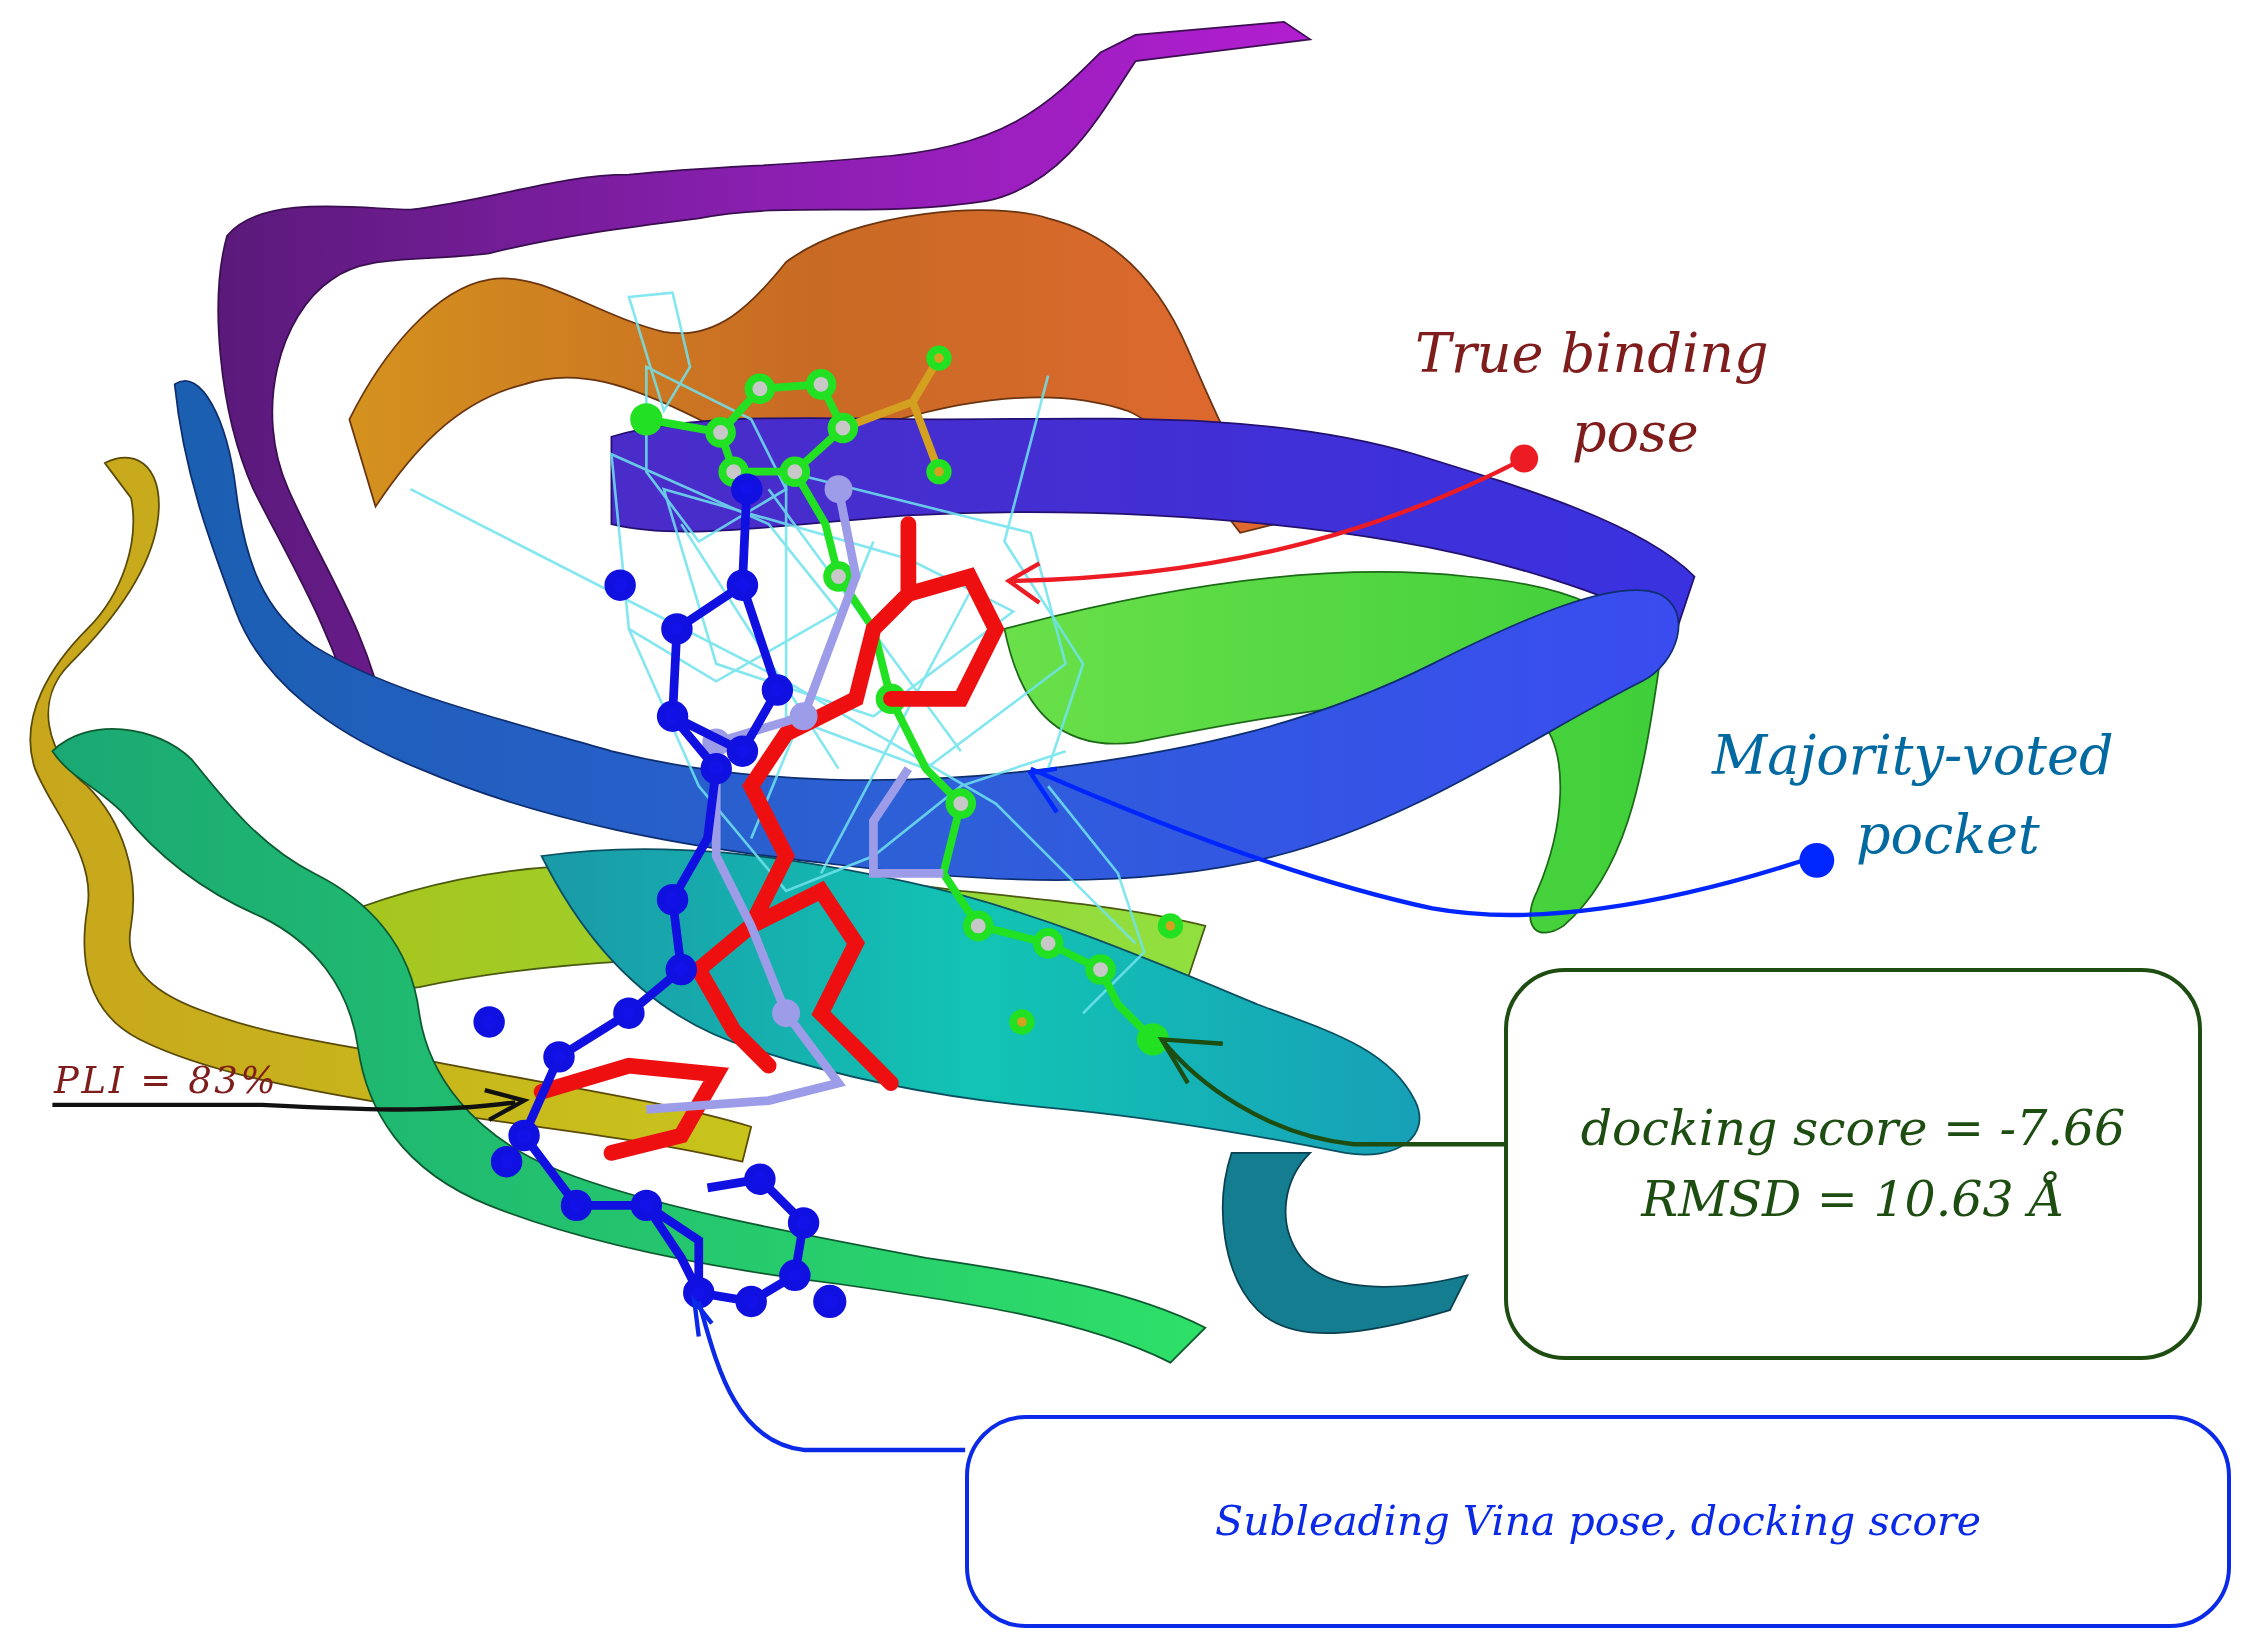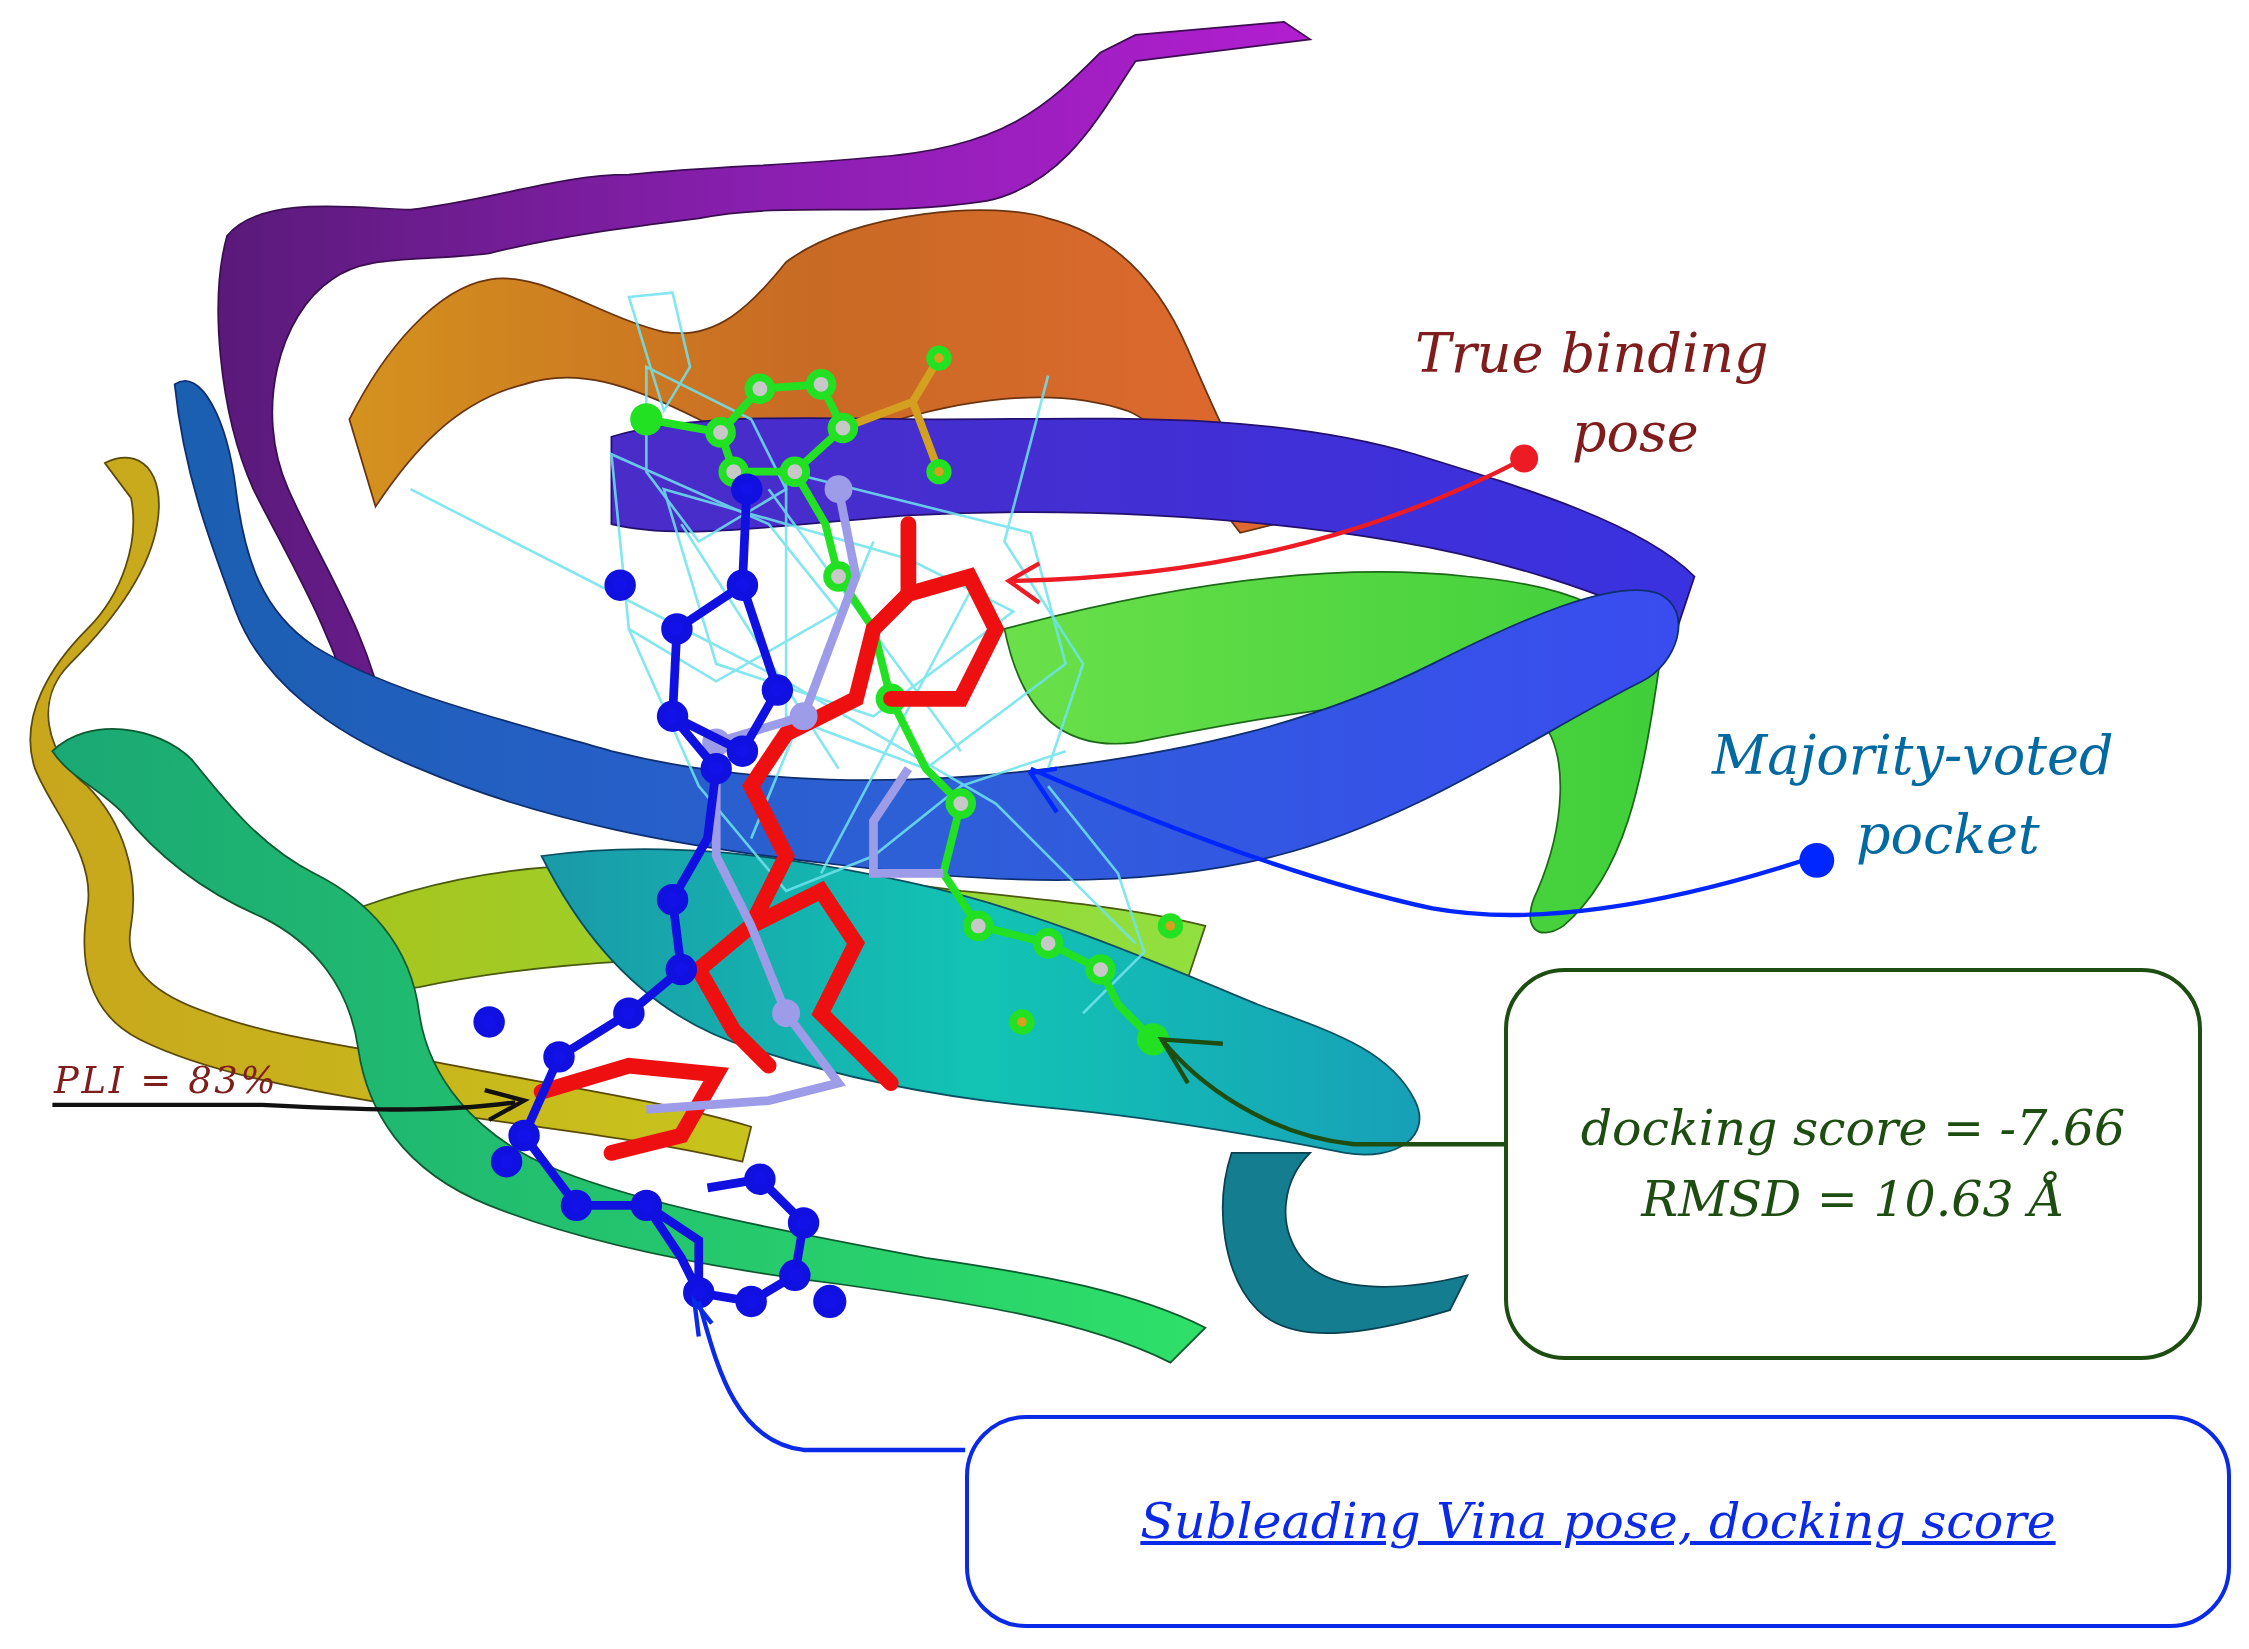--- a/index.html
+++ b/index.html
@@ -177,18 +177,18 @@
 <div class="label" style="left:1712px; top:716px; color:#0369a1; font-size:54px; line-height:79px;">
   <div>Majority-voted</div>
   <div style="padding-left:144px;">pocket</div>
 </div>
 
 <div class="box" style="left:1504px; top:968px; width:690px; height:384px; border-color:#1e4d12; color:#1e4d12; font-size:49px;">
   <span>docking score = -7.66</span>
   <span>RMSD = 10.63 Å</span>
 </div>
 
-<div class="box" style="left:965px; top:1415px; width:1258px; height:205px; border-color:#0a2ae8; color:#0a2ae8; font-size:49px;text-decoration:underline;">
+<div class="box" style="left:965px; top:1415px; width:1258px; height:205px; border-color:#0a2ae8; color:#0a2ae8; font-size:41px;">
   <span>Subleading Vina pose, docking score</span>
 </div>
 
 <div class="label" style="left:54px; top:1059px; color:#7f1d1d; font-size:37px; letter-spacing:2.6px;">PLI = 83%</div>
 
 
 </body></html>

